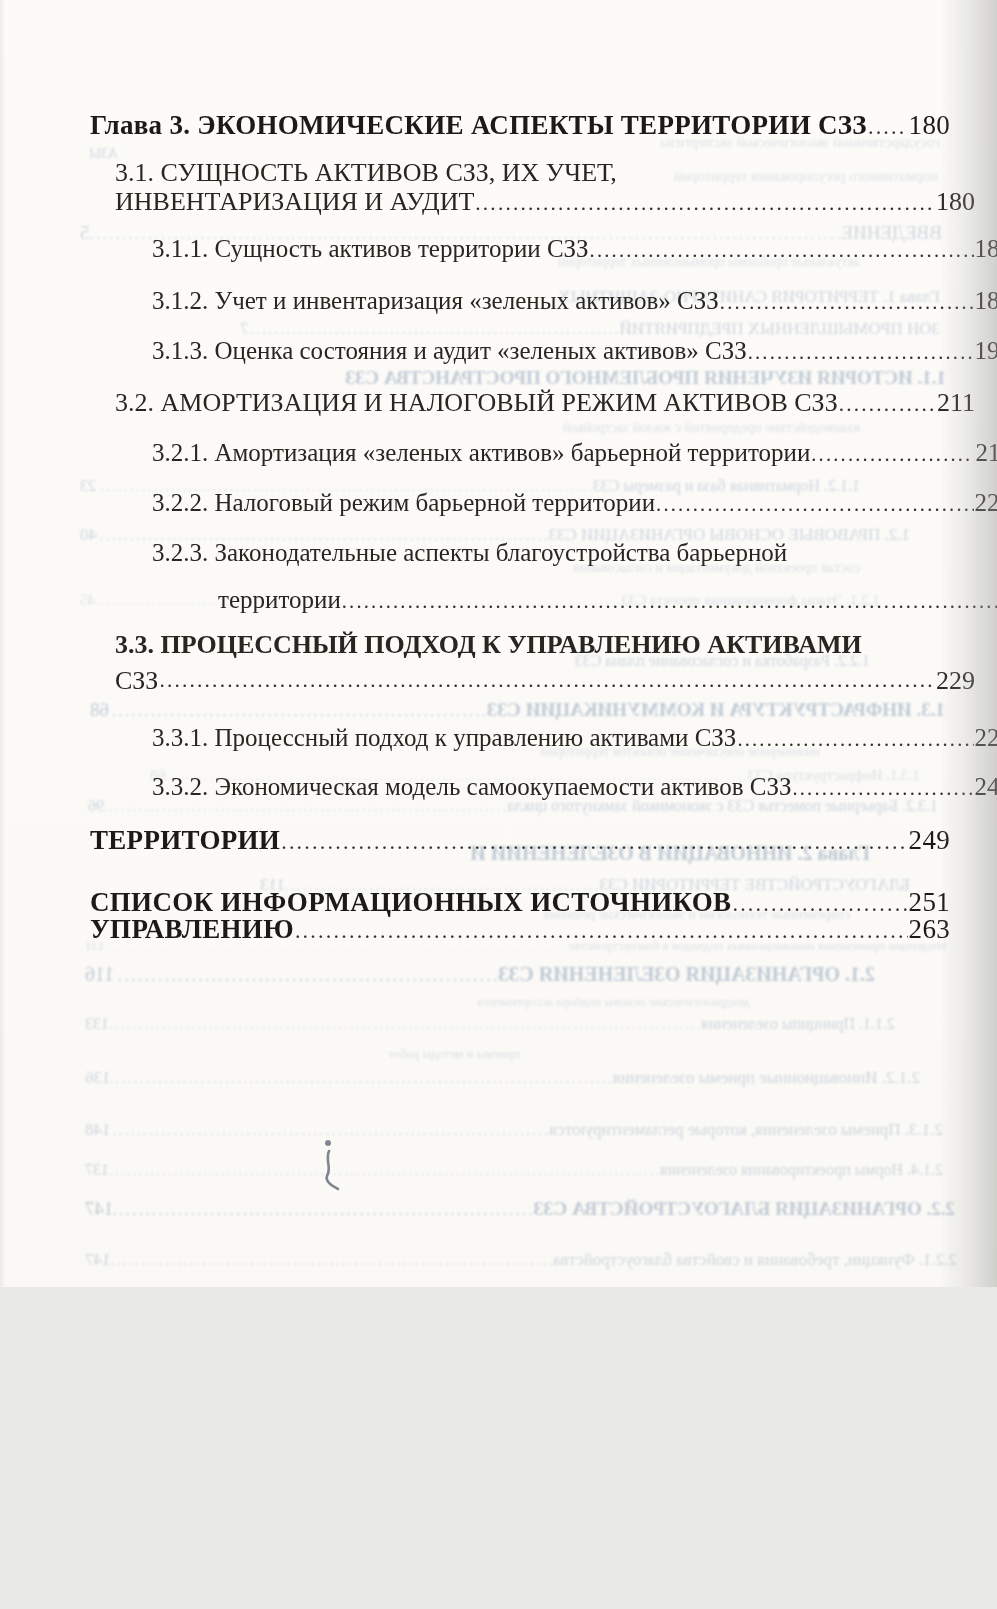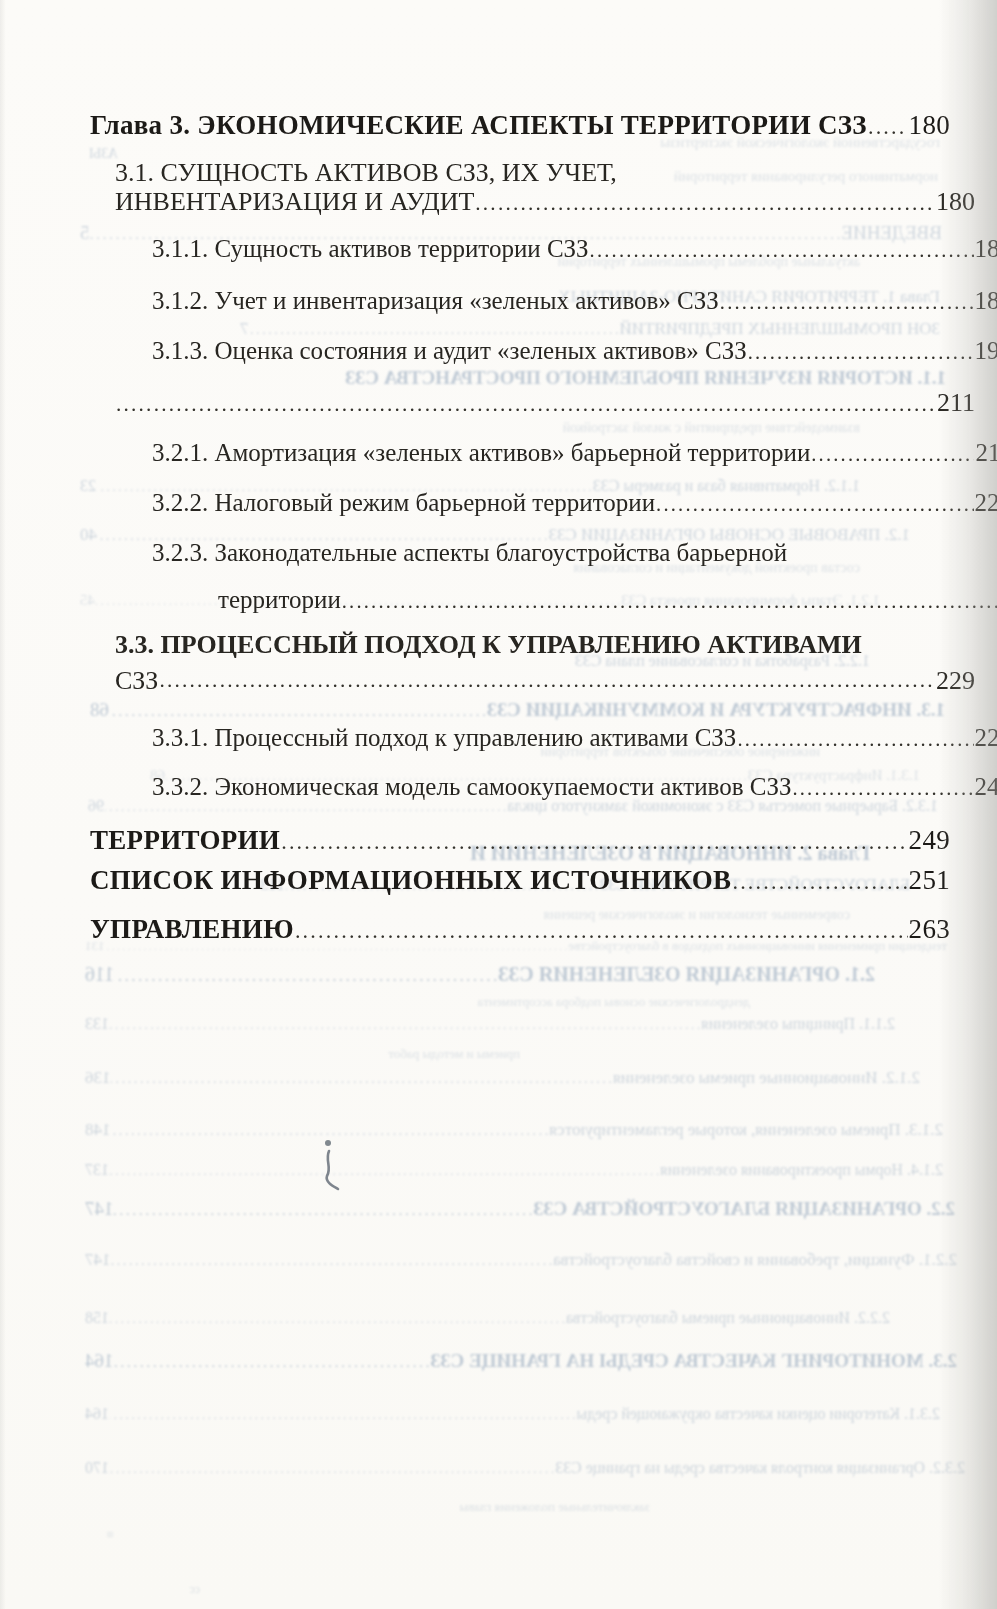--- a/index.html
+++ b/index.html
@@ -1,18 +1,18 @@
 <!DOCTYPE html>
 <html lang="ru"><head>
 <meta charset="utf-8">
 <title>Document</title>
 <style>
   html,body{margin:0;padding:0;background:#e9e9e6;}
   .page{
-    position:relative;width:997px;height:1609px;overflow:hidden;
+    position:relative;width:997px;height:1287px;overflow:hidden;
     background:linear-gradient(180deg,#fcfbf8 0%,#fbfaf7 55%,#faf9f5 100%);
     font-family:"Liberation Serif","DejaVu Serif",serif;
   }
   
   .toc-layer{position:absolute;inset:0;filter:blur(0.28px) contrast(1.04);}
   .row{
     position:absolute;left:90px;width:860px;
     display:flex;align-items:baseline;line-height:1.12;color:#2b2925;
   }
   .row .t{white-space:nowrap;}
@@ -236,20 +236,21 @@
         <span class="t">3.1.2. Учет и инвентаризация «зеленых активов» СЗЗ</span>
         <span class="leader"></span>
         <span class="page-num">189</span>
       </div>
       <div class="row ind2" style="top: 337px;">
         <span class="t">3.1.3. Оценка состояния и аудит «зеленых активов» СЗЗ</span>
         <span class="leader"></span>
         <span class="page-num">198</span>
       </div>
       <div class="row ind1" style="top: 388px;">
+        <span class="t">3.2. АМОРТИЗАЦИЯ И НАЛОГОВЫЙ РЕЖИМ АКТИВОВ СЗЗ</span>
         <span class="leader"></span>
         <span class="page-num">211</span>
       </div>
       <div class="row ind2" style="top: 439px;">
         <span class="t">3.2.1. Амортизация «зеленых активов» барьерной территории</span>
         <span class="leader"></span>
         <span class="page-num">211</span>
       </div>
       <div class="row ind2" style="top: 489px;">
         <span class="t">3.2.2. Налоговый режим барьерной территории</span>
@@ -279,21 +280,21 @@
       <div class="row ind2" style="top: 773px;">
         <span class="t">3.3.2. Экономическая модель самоокупаемости активов СЗЗ</span>
         <span class="leader"></span>
         <span class="page-num">244</span>
       </div>
       <div class="row ind0 bold" style="top: 825px;">
         <span class="t">ТЕРРИТОРИИ</span>
         <span class="leader"></span>
         <span class="page-num">249</span>
       </div>
-      <div class="row ind0 bold" style="top: 865px; justify-content: center;">
+      <div class="row ind0 bold" style="top: 887px; justify-content: center;">
         <span class="t">СПИСОК ИНФОРМАЦИОННЫХ ИСТОЧНИКОВ</span>
         <span class="leader"></span>
         <span class="page-num">251</span>
       </div>
       <div class="row ind0 bold" style="top: 914px;">
         <span class="t">УПРАВЛЕНИЮ</span>
         <span class="leader"></span>
         <span class="page-num">263</span>
       </div>
     </div>

